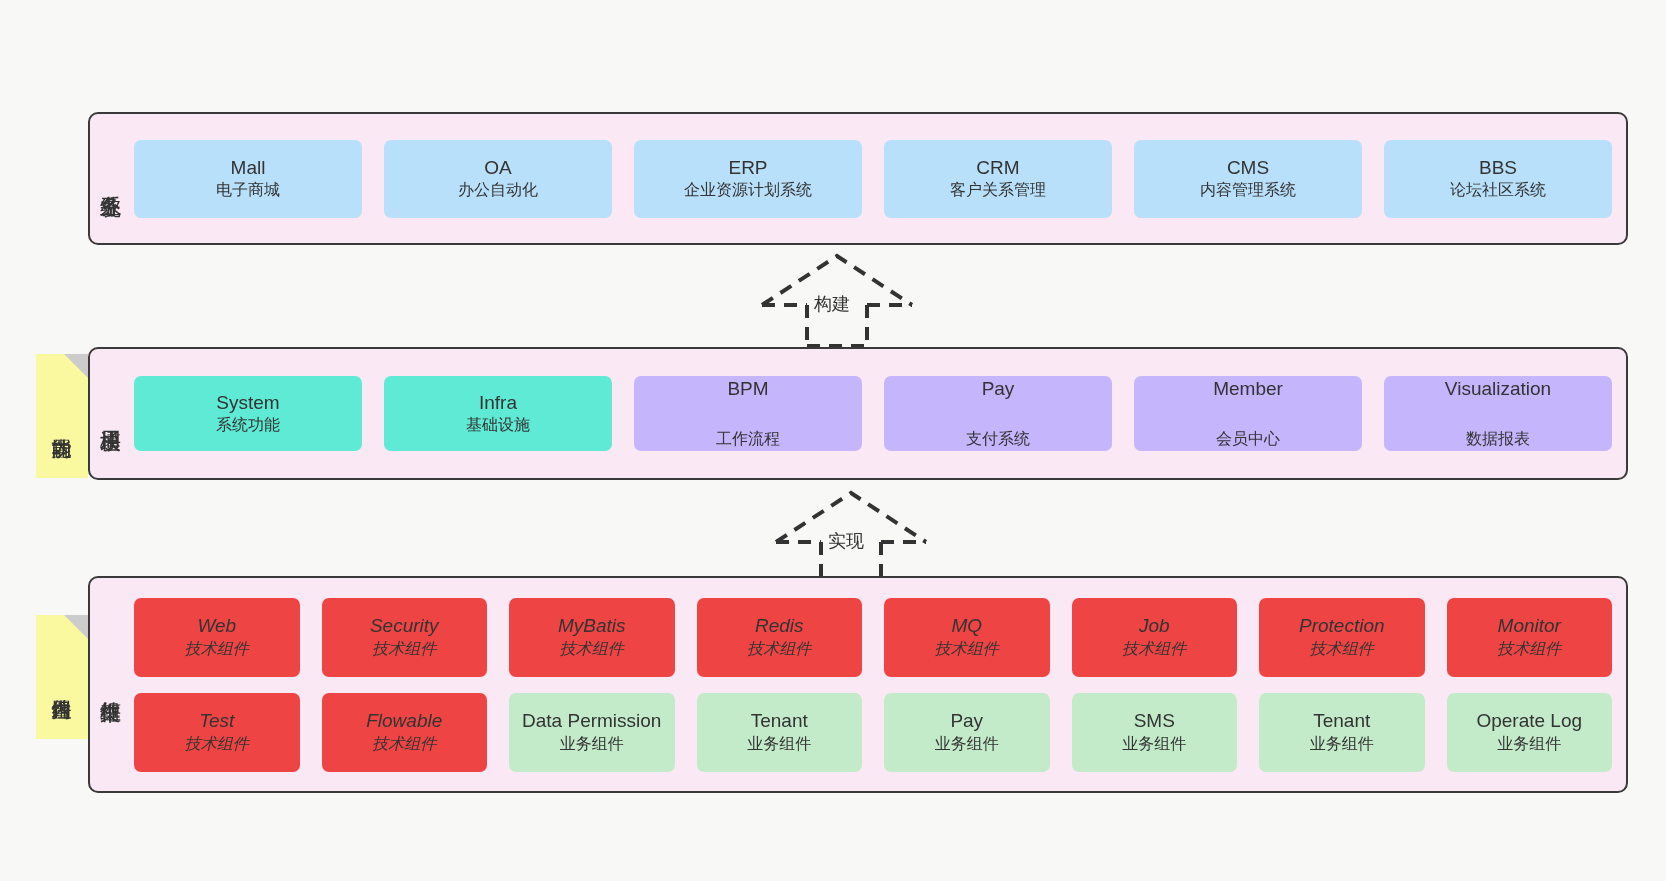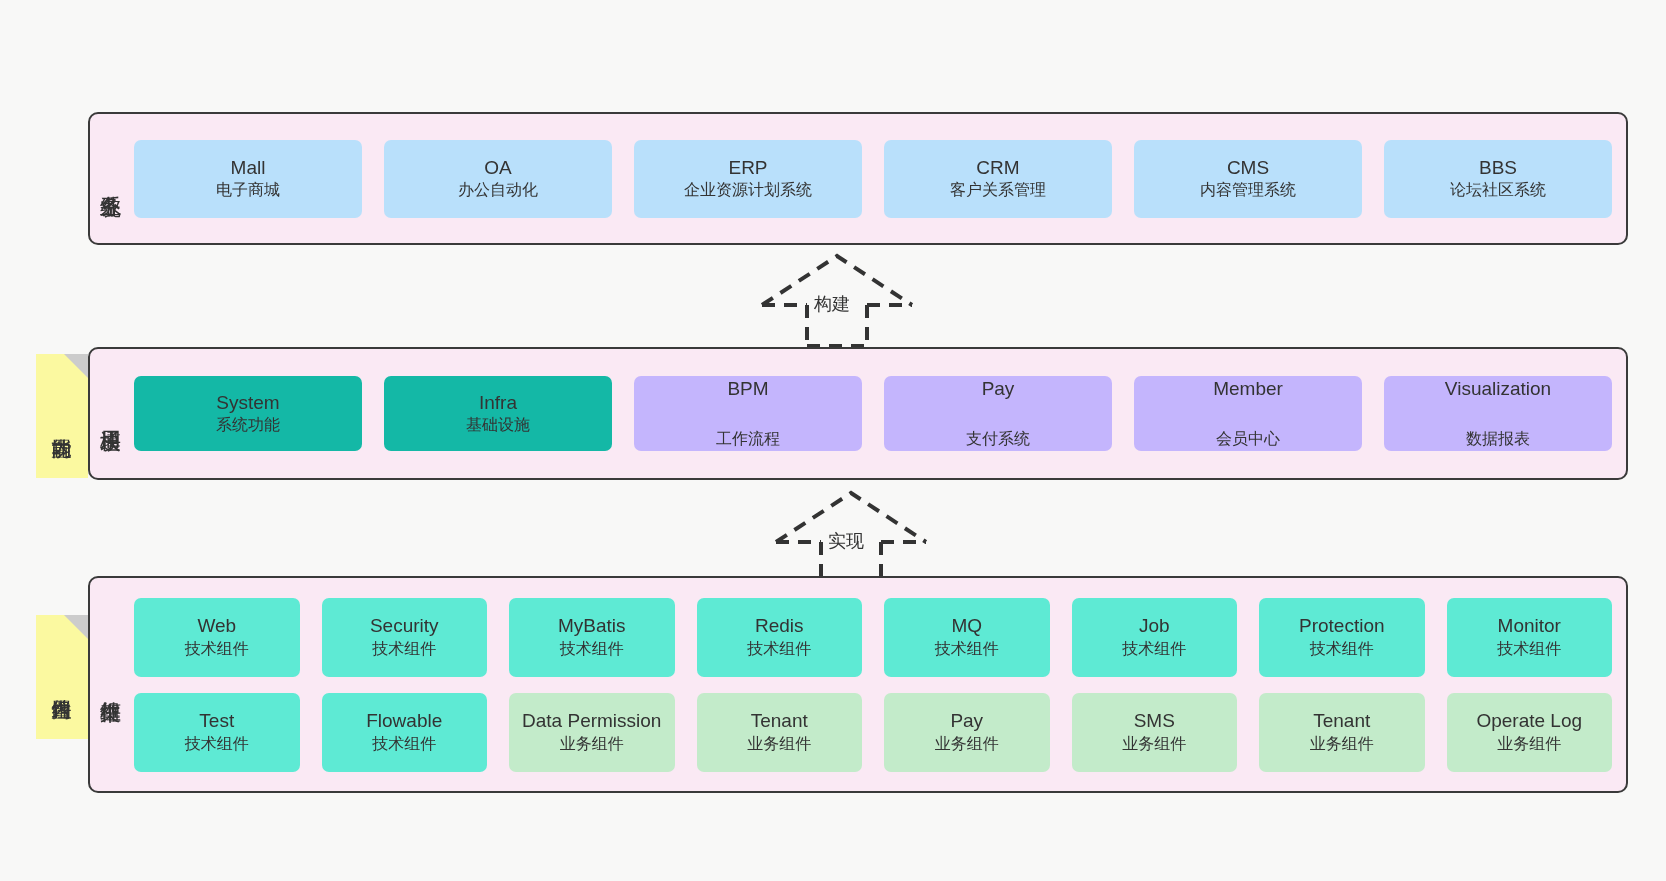--- a/index.html
+++ b/index.html
@@ -84,23 +84,23 @@
     color: #333333;
     white-space: normal;
   }
   .card .cn {
     font-size: 16px;
     color: #333333;
   }
 
   
   .c-blue       { background: #b9e0fb; }
-  .c-red        { background: #14b8a6; }
+  .c-red        { background: #5eead4; }
   .c-pink       { background: #c4b5fd; gap: 28px; }
-  .c-green      { background: #5eead4; }
+  .c-green      { background: #ef4444; font-style: italic; }
   .c-greenlight { background: #c3ebca; }
 
   
   #layer-business {
     left: 88px; top: 112px; width: 1540px; height: 133px;
   }
   #layer-business .card { height: 78px; }
 
   #layer-common {
     left: 88px; top: 347px; width: 1540px; height: 133px;

